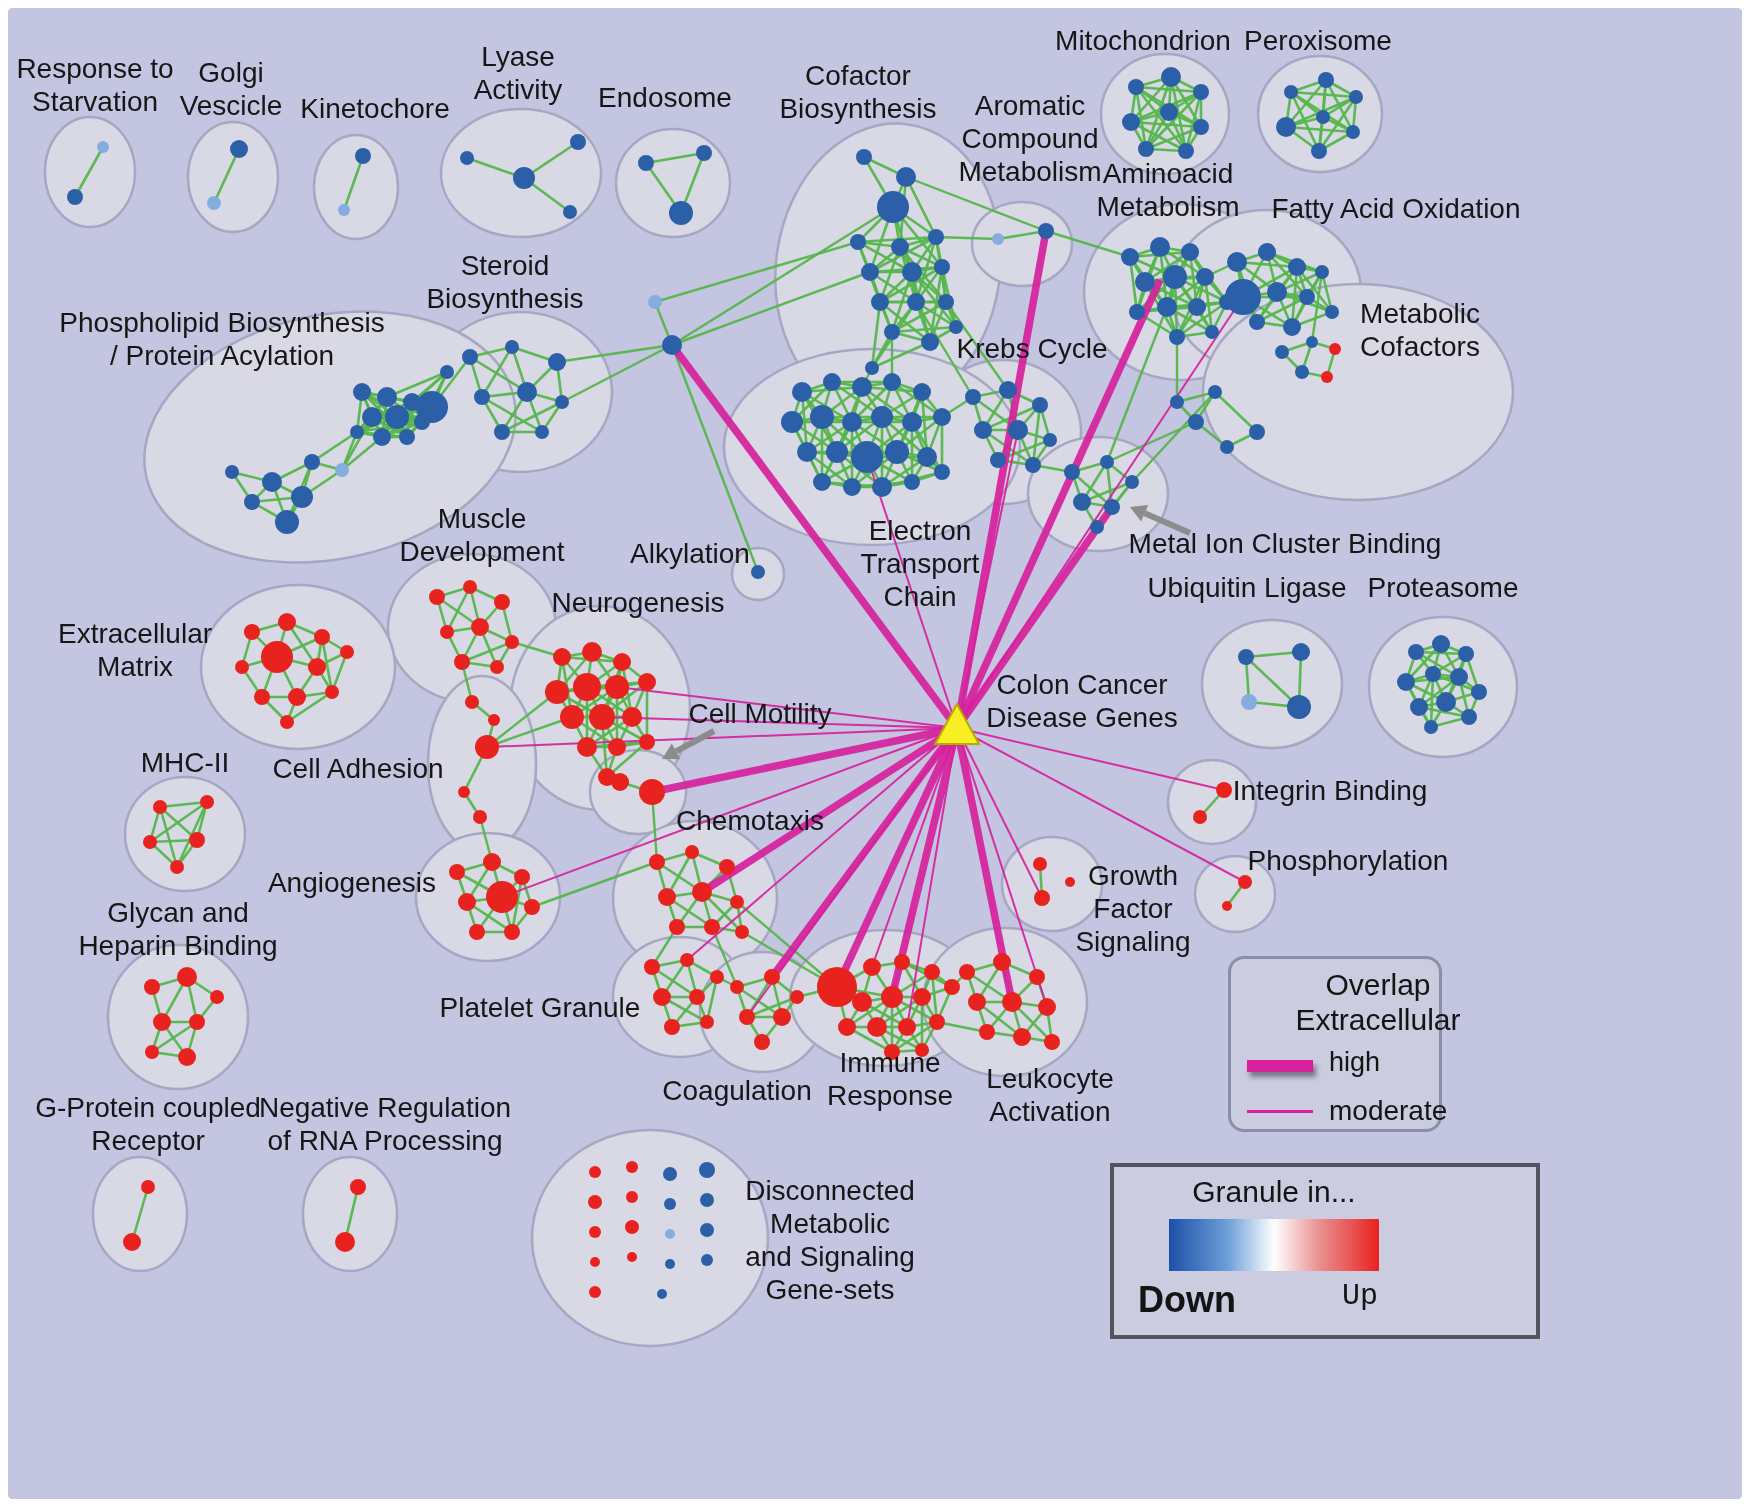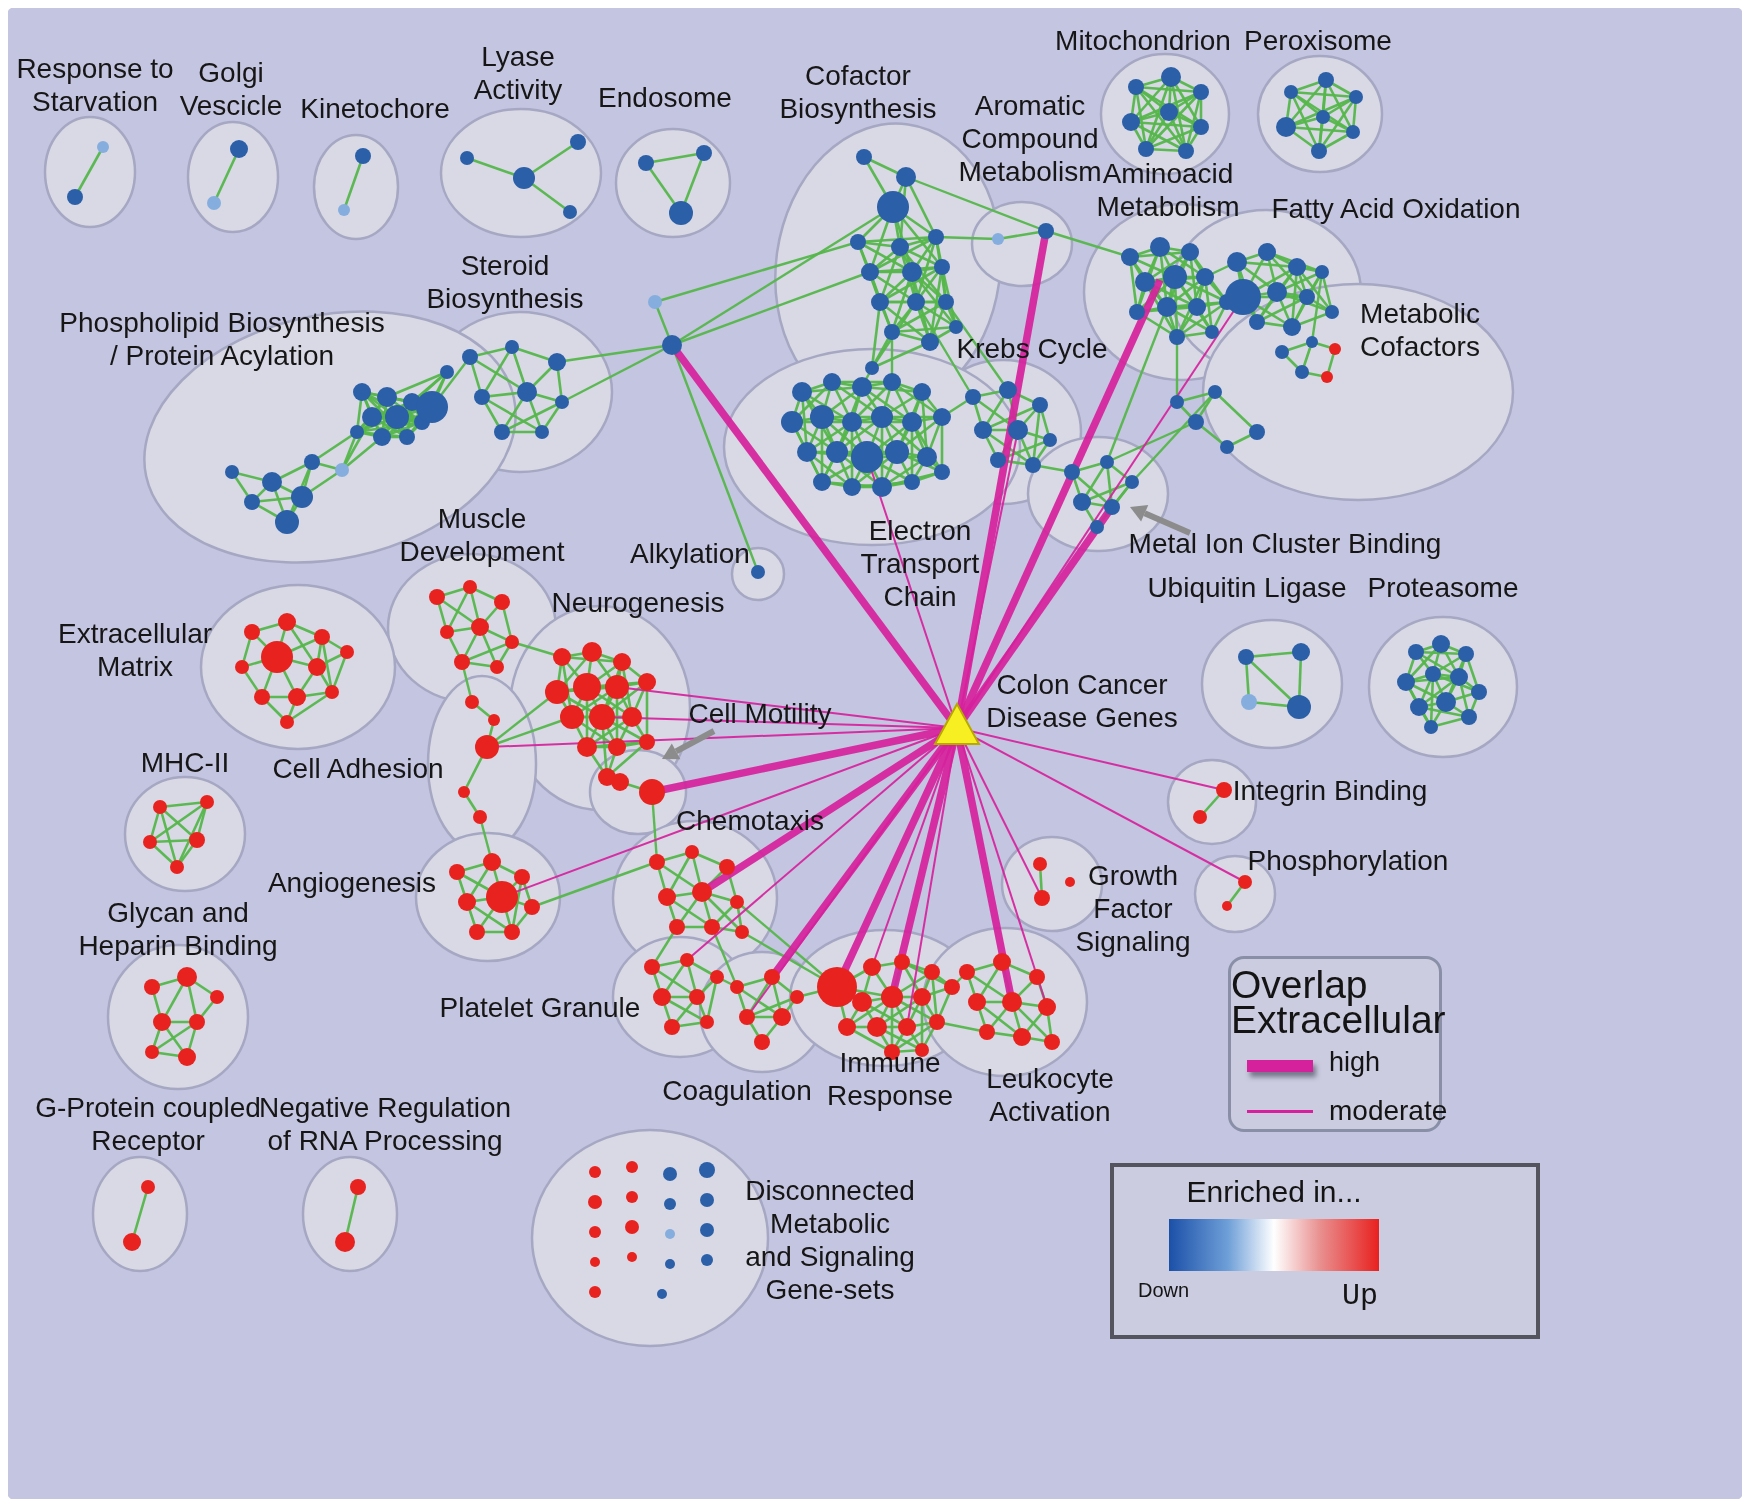--- a/index.html
+++ b/index.html
@@ -2,34 +2,34 @@
 <html><head>
 <meta charset="utf-8">
 <style>
   html,body{margin:0;padding:0;background:#ffffff;}
   #stage{position:relative;width:1750px;height:1507px;background:#ffffff;overflow:hidden;
          font-family:"Liberation Sans",sans-serif;border-radius:32px;}
   #network-svg{position:absolute;left:0;top:0;}
   .legend{position:absolute;box-sizing:border-box;color:#141414;}
   .legend-overlap{left:1228px;top:956px;width:214px;height:176px;background:#cbccdf;
       border:3px solid #8a8fa8;border-radius:16px;}
-  .legend-overlap .lg-title{position:absolute;left:0;top:8px;width:100%;
-      font-size:39px;line-height:35px;}
+  .legend-overlap .lg-title{position:absolute;left:0;top:8px;width:100%;text-align:center;
+      font-size:30px;line-height:35px;padding-left:43px;}
   .bar-high{position:absolute;left:16px;top:101px;width:66px;height:12px;background:#d6219c;
       box-shadow:3px 5px 5px rgba(50,50,70,0.55);}
   .bar-moderate{position:absolute;left:16px;top:151px;width:66px;height:3px;background:#d6219c;}
   .lbl-high{position:absolute;left:98px;top:88px;font-size:27px;}
   .lbl-moderate{position:absolute;left:98px;top:136px;font-size:28px;}
   .legend-enriched{left:1110px;top:1163px;width:430px;height:176px;background:#cbccdf;
       border:4px solid #54545e;}
   .legend-enriched .lg-title{position:absolute;left:0;top:8px;width:320px;text-align:center;
       font-size:30px;}
   .grad-bar{position:absolute;left:55px;top:52px;width:210px;height:52px;
       background:linear-gradient(90deg,#1c50a8 0%,#6e9fd8 28%,#ffffff 50%,#e98f8f 72%,#e8211f 100%);}
-  .lbl-down{position:absolute;left:24px;top:112px;font-size:20px;}
+  .lbl-down{position:absolute;left:24px;top:112px;font-size:36px;font-weight:bold;}
   .lbl-up{position:absolute;left:228px;top:112px;font-size:30px;font-family:Liberation Mono, monospace;}
   .enr-note{position:absolute;left:292px;top:44px;width:135px;text-align:center;
       font-size:28px;line-height:33px;}
 </style>
 </head>
 <body>
 
 <div id="stage">
   <svg id="network-svg" width="1750" height="1507" viewBox="0 0 1750 1507">
       <rect x="0" y="0" width="1750" height="1507" fill="#ffffff"></rect>
@@ -1200,18 +1200,18 @@
       <span>Overlap</span><br>
       <span>Extracellular</span>
     </div>
     <span class="bar-high"></span>
     <span class="lbl-high">high</span>
     <span class="bar-moderate"></span>
     <span class="lbl-moderate">moderate</span>
   </div>
 
   <div class="legend legend-enriched">
-    <div class="lg-title">Enriched in...</div>
+    <div class="lg-title">Granule in...</div>
     <div class="grad-bar"></div>
     <span class="lbl-down">Down</span>
     <span class="lbl-up">Up</span>
   </div>
 </div>
 
 </body></html>

